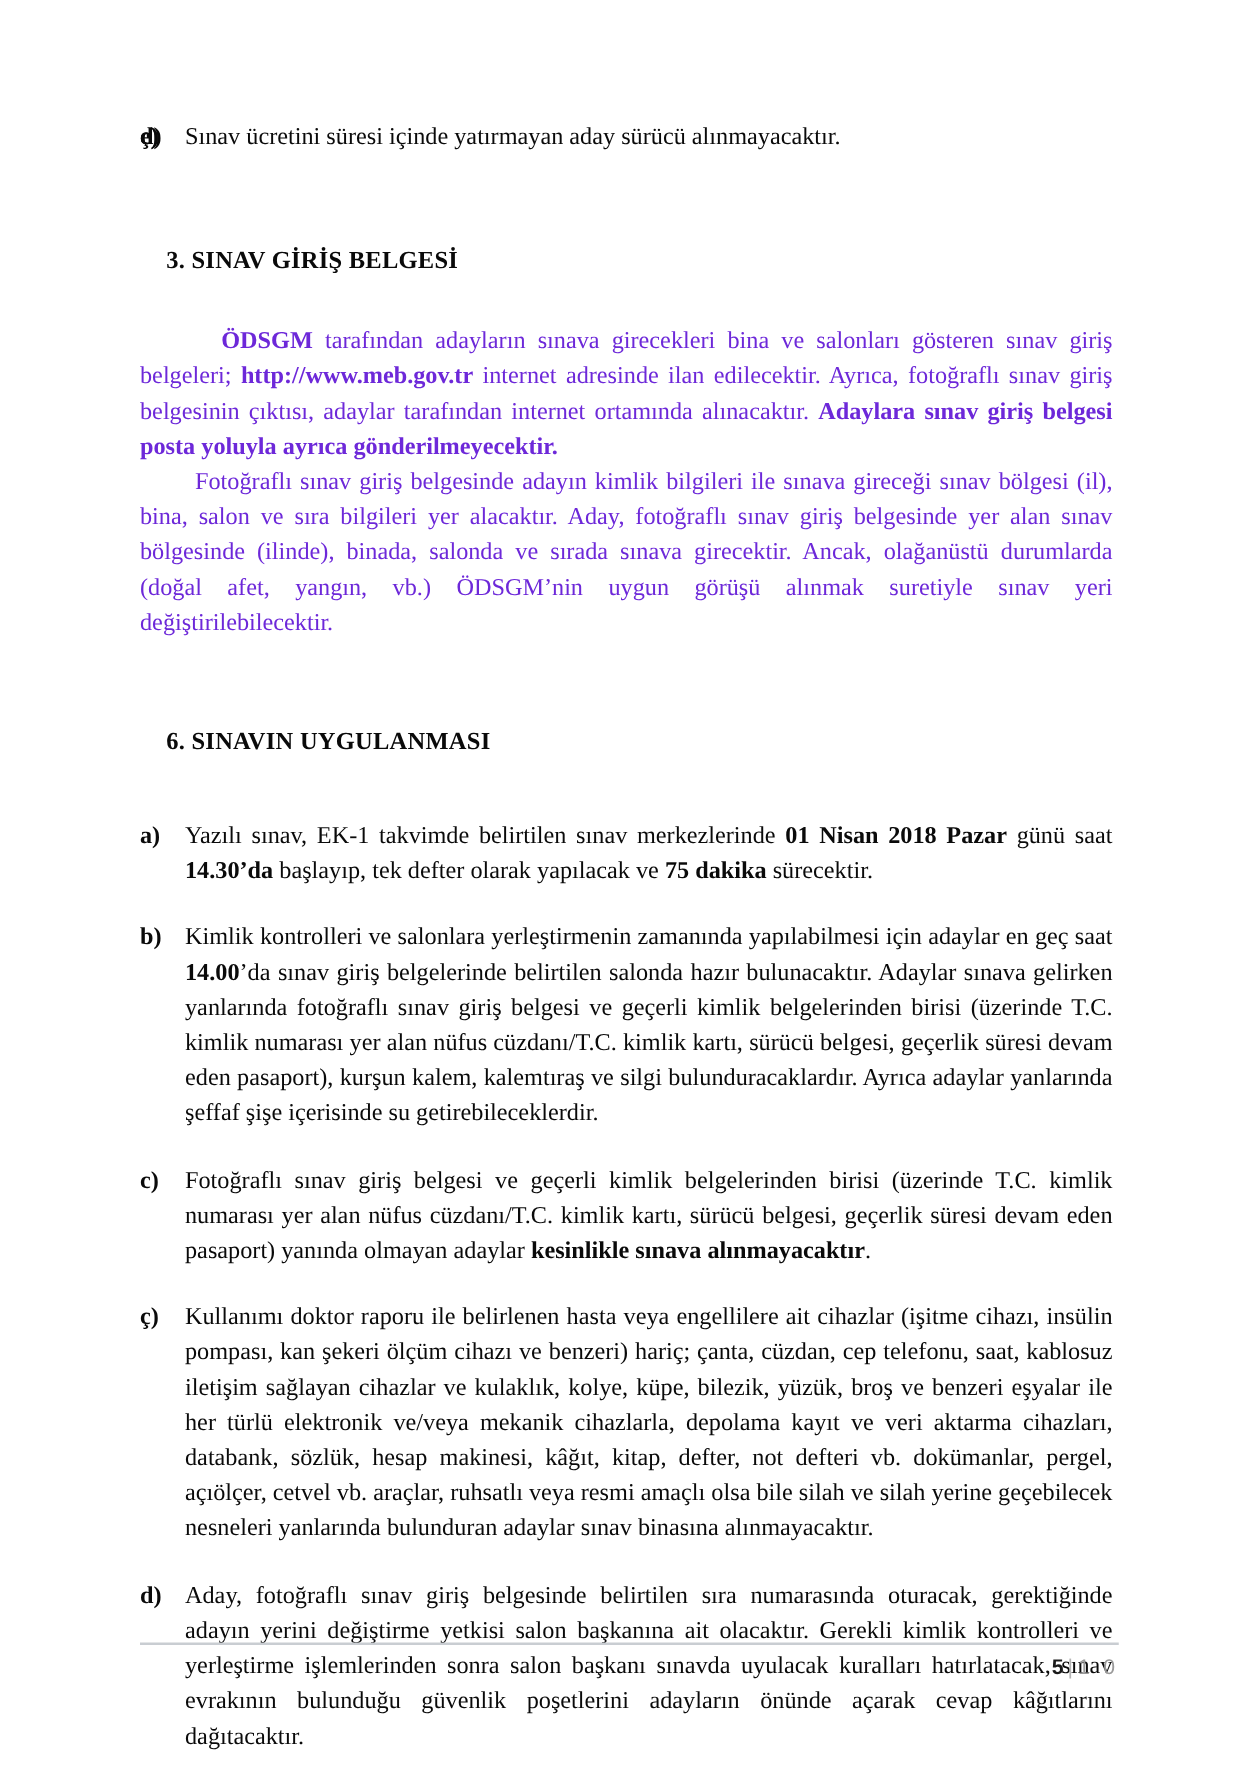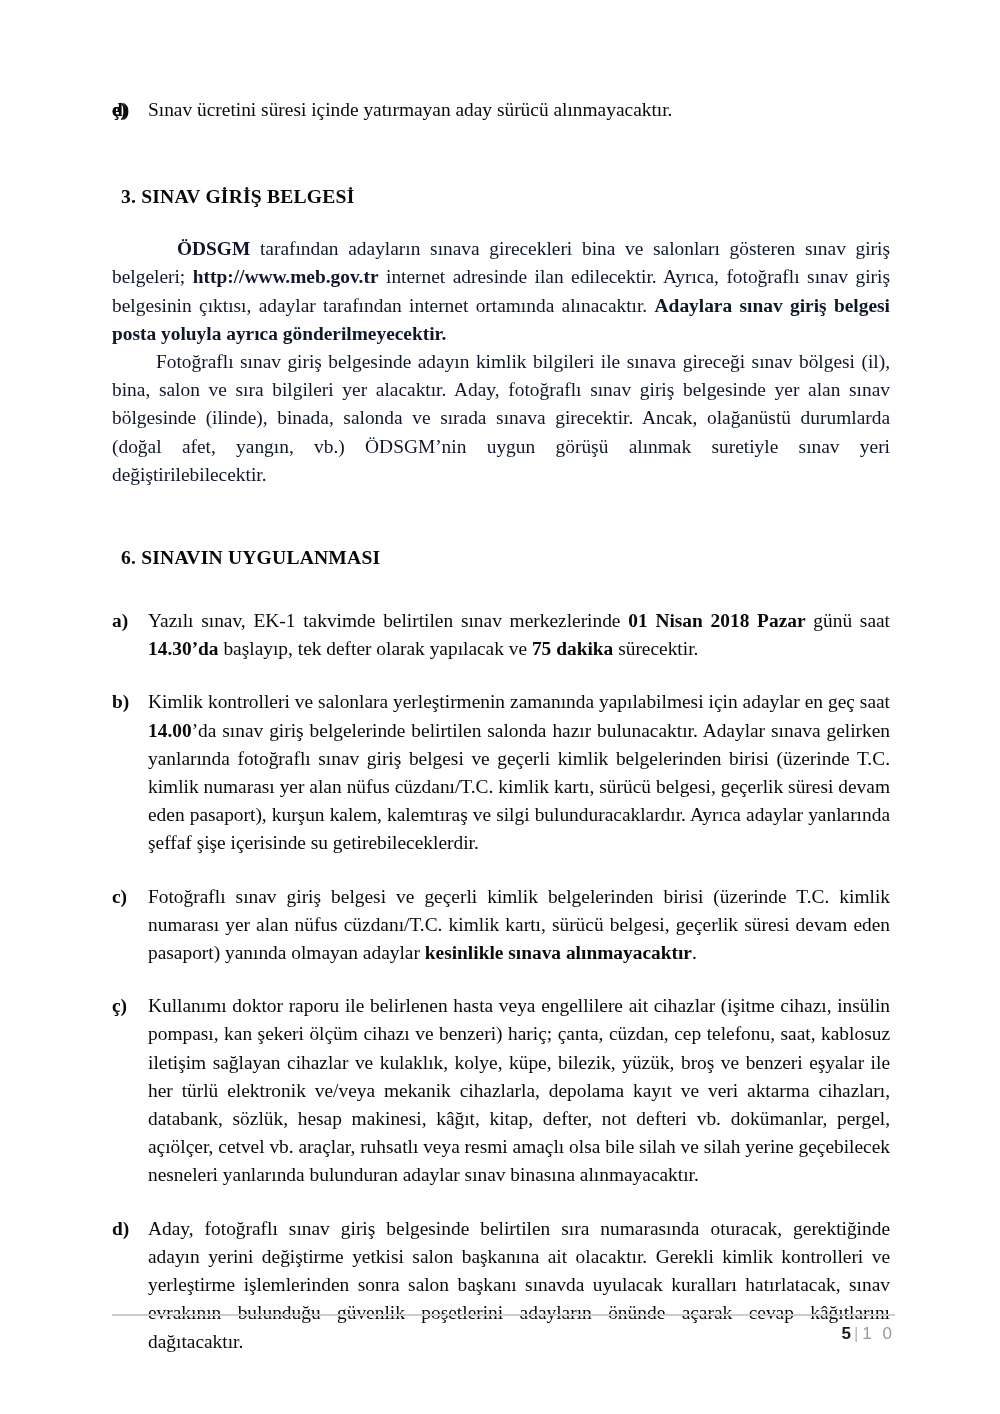--- a/index.html
+++ b/index.html
@@ -31,21 +31,21 @@
     top: 96px;
     width: 778px;
   }
 
   
   .para {
     font-size: 19.4px;
     line-height: 28.2px;
     text-align: justify;
     margin: 0;
-    color: #0f172a;
+    color: #6d28d9;
   }
   b, .b {
     font-weight: bold;
   }
 
   
   .list {
     margin: 0;
     padding: 0;
     list-style: none;
@@ -76,21 +76,21 @@
     margin-bottom: 25px;
     padding-left: 36px;
   }
   .list-spaced .list-item:last-child { margin-bottom: 0; }
 
   
   .heading {
     font-size: 19.6px;
     font-weight: bold;
     line-height: 26px;
-    margin: 4px;
+    margin: 16px;
     padding-left: 5px;
     letter-spacing: 0.2px;
   }
 
   
   .gap-heading-3 { height: 56px; }
   .gap-after-h3  { height: 21px; }
   .gap-before-h4 { height: 52px; }
   .gap-after-h4  { height: 32px; }
 

